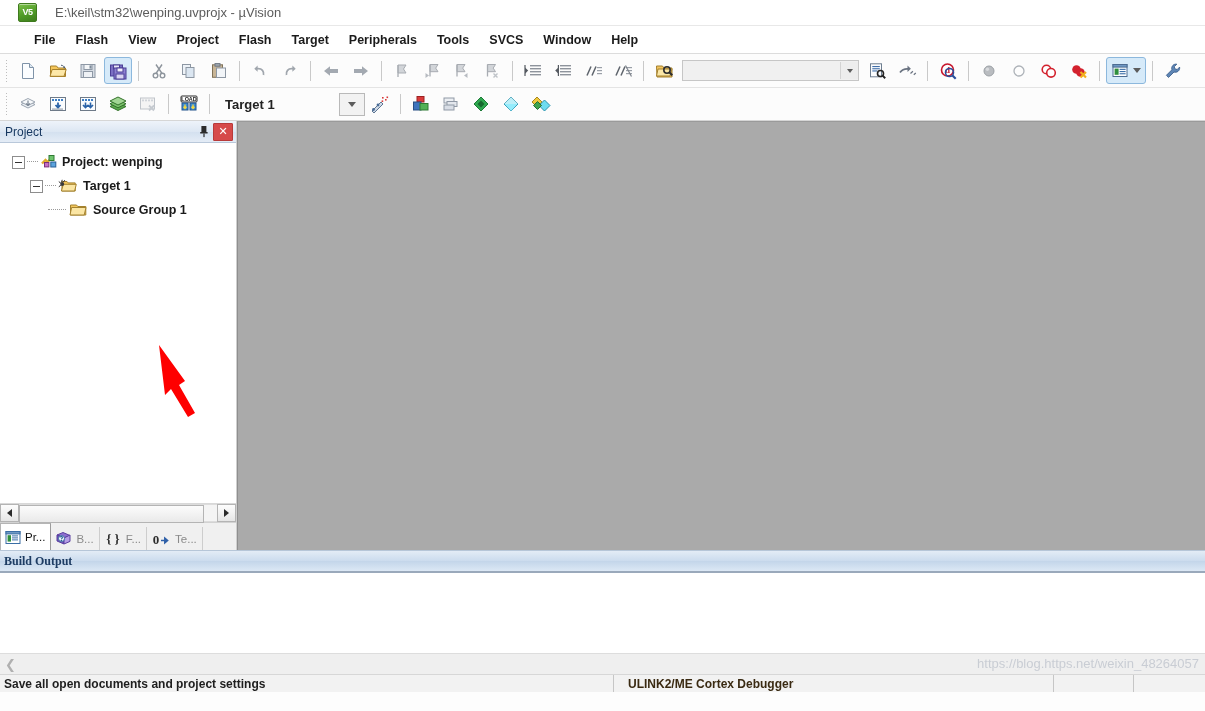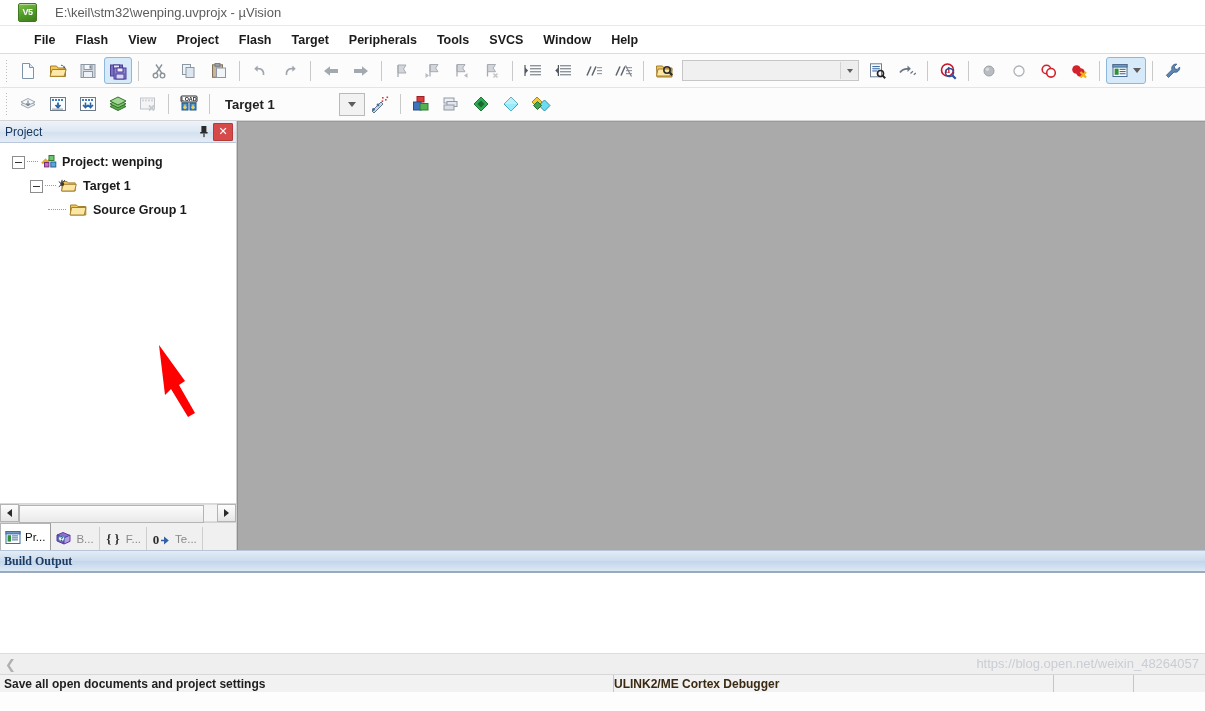--- a/index.html
+++ b/index.html
@@ -156,21 +156,21 @@
     position:absolute;right:6px;top:2px;color:#c9cdd4;font-size:13px;white-space:nowrap;
     font-family:"Liberation Sans",sans-serif;
   }
 
   
   .statusbar{
     height:17px;background:#f2f2f2;border-top:1px solid #d7d7d7;display:flex;align-items:center;
     font-size:12px;color:#1e1e1e;position:relative;
   }
   .status-text{padding-left:4px;font-weight:bold;white-space:nowrap;}
-  .status-cell{position:absolute;border-left:1px solid #c6c6c6;height:17px;display:flex;align-items:center;padding-left:0;font-weight:bold;color:#3a2a12;white-space:nowrap;}
+  .status-cell{position:absolute;border-left:1px solid #c6c6c6;height:17px;display:flex;align-items:center;padding-left:14px;font-weight:bold;color:#3a2a12;white-space:nowrap;}
 
   
   .arrow-anno{position:absolute;left:155px;top:218px;pointer-events:none;}
 </style>
 </head>
 <body>
 
 <div class="app">
 
   <div class="titlebar">
@@ -725,21 +725,21 @@
       </svg>
     </div>
   </div>
 
   <div class="build-header">
     <div class="build-title">Build Output</div>
   </div>
   <div class="build-body"></div>
   <div class="build-scroll">
     <div class="chev-left">❮</div>
-    <div class="watermark">https://blog.open.net/weixin_48264057</div>
+    <div class="watermark">https://blog.https.net/weixin_48264057</div>
   </div>
 
   <div class="statusbar">
     <div class="status-text">Save all open documents and project settings</div>
     <div class="status-cell" style="left:613px;width:440px;">ULINK2/ME Cortex Debugger</div>
     <div class="status-cell" style="left:1053px;width:80px;"></div>
     <div class="status-cell" style="left:1133px;width:72px;"></div>
   </div>
 
 </div>

